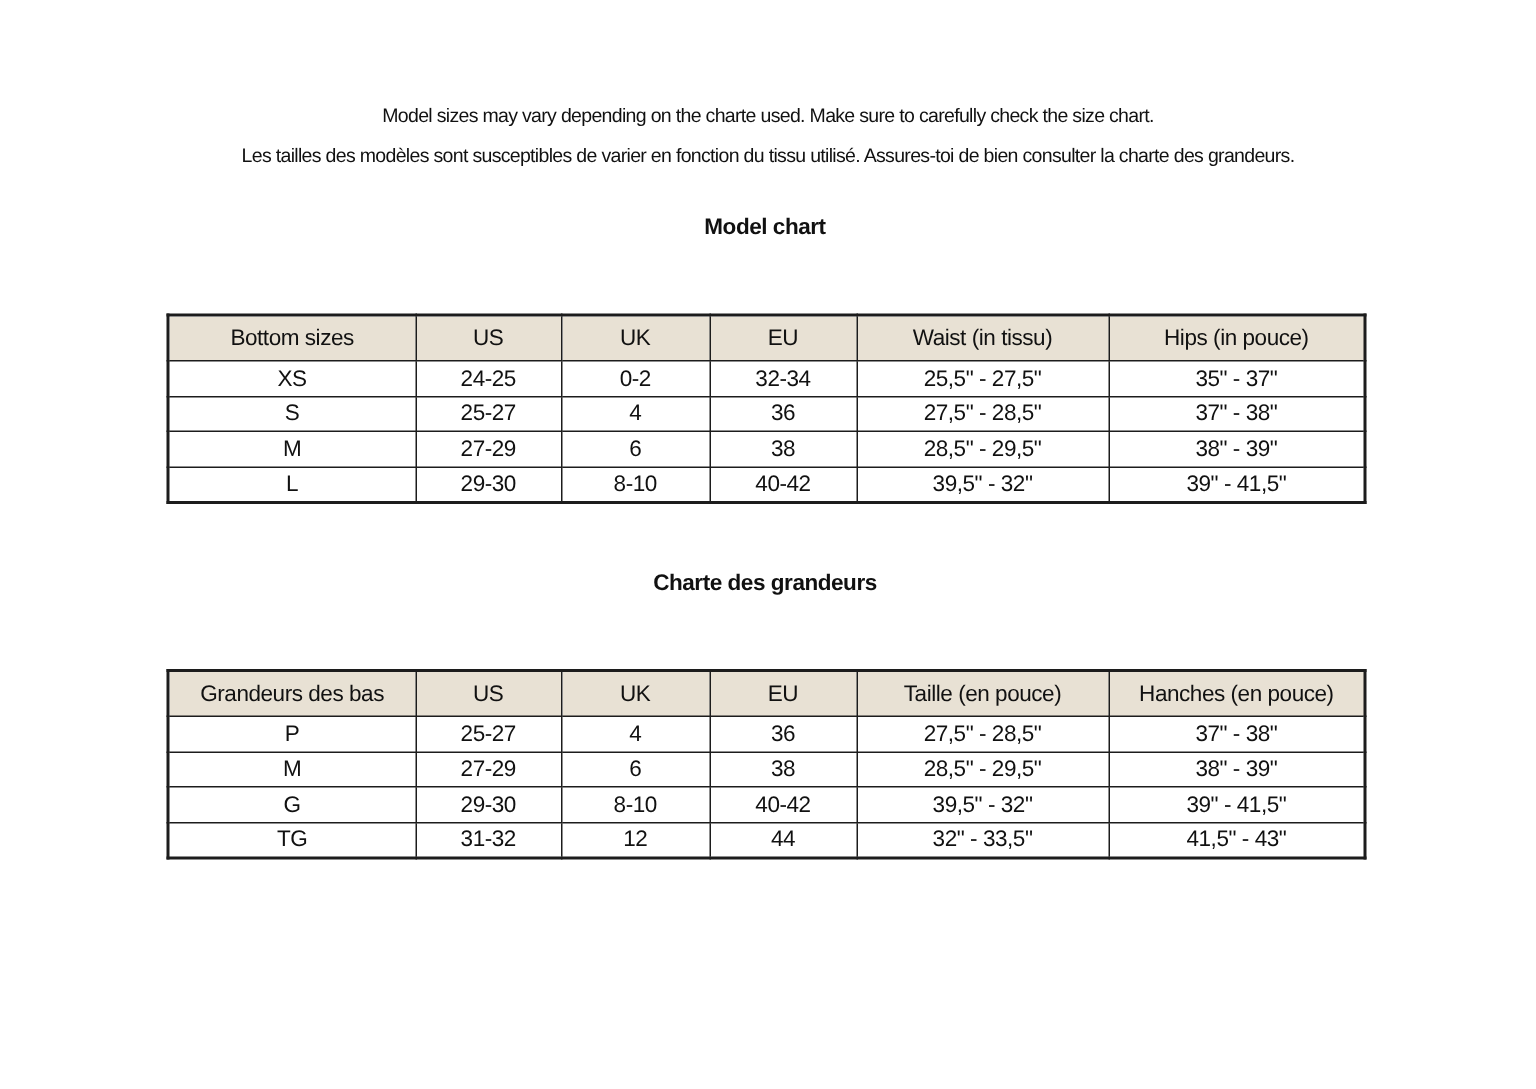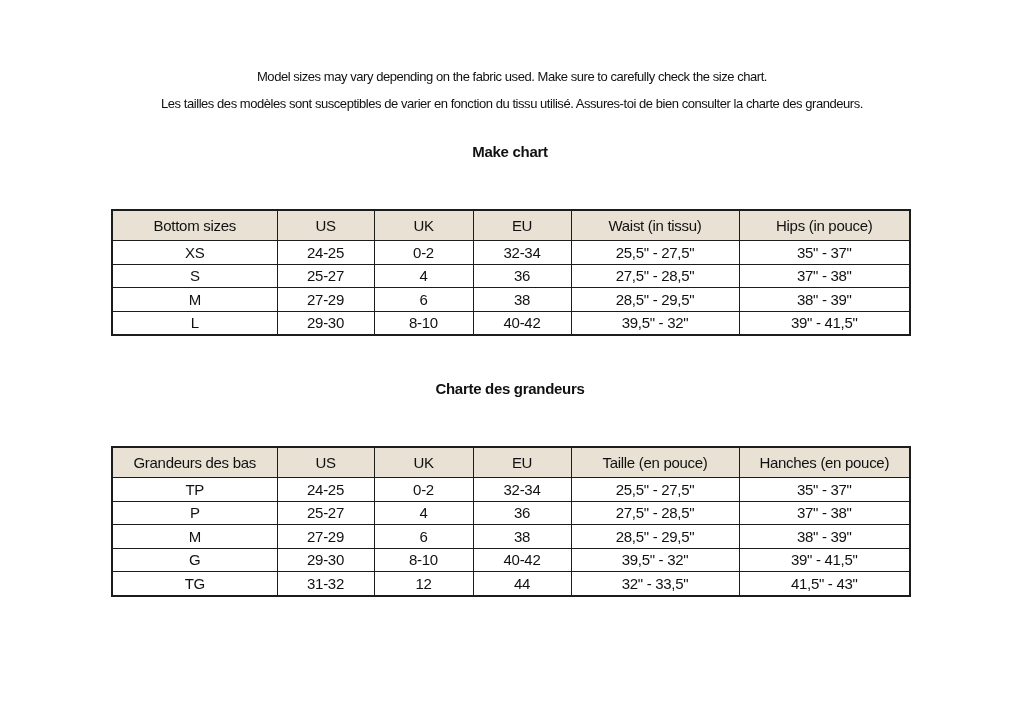--- a/index.html
+++ b/index.html
@@ -71,26 +71,26 @@
   table.size-table td {
     background: #ffffff;
     height: 22.5px;
   }
 </style>
 </head>
 <body>
 
 <main class="page">
 
-  <p class="intro intro-en">Model sizes may vary depending on the fabric used. Make sure to carefully check the size chart.</p>
+  <p class="intro intro-en">Model sizes may vary depending on the charte used. Make sure to carefully check the size chart.</p>
 
   <p class="intro intro-fr">Les tailles des modèles sont susceptibles de varier en fonction du tissu utilisé. Assures-toi de bien consulter la charte des grandeurs.</p>
 
   <section class="chart-section section-en">
-    <h2 class="chart-title">Make chart</h2>
+    <h2 class="chart-title">Model chart</h2>
     <table class="size-table">
       <colgroup>
           <col style="width: 165px;">
           <col style="width: 97px;">
           <col style="width: 99px;">
           <col style="width: 98px;">
           <col style="width: 168px;">
           <col style="width: 171px;">
         </colgroup>
       <thead>
@@ -156,28 +156,20 @@
             <th>Grandeurs des bas</th>
             <th>US</th>
             <th>UK</th>
             <th>EU</th>
             <th>Taille (en pouce)</th>
             <th>Hanches (en pouce)</th>
           </tr>
         </thead>
       <tbody>
           <tr>
-            <td>TP</td>
-            <td>24-25</td>
-            <td>0-2</td>
-            <td>32-34</td>
-            <td>25,5" - 27,5"</td>
-            <td>35" - 37"</td>
-          </tr>
-          <tr>
             <td>P</td>
             <td>25-27</td>
             <td>4</td>
             <td>36</td>
             <td>27,5" - 28,5"</td>
             <td>37" - 38"</td>
           </tr>
           <tr>
             <td>M</td>
             <td>27-29</td>

